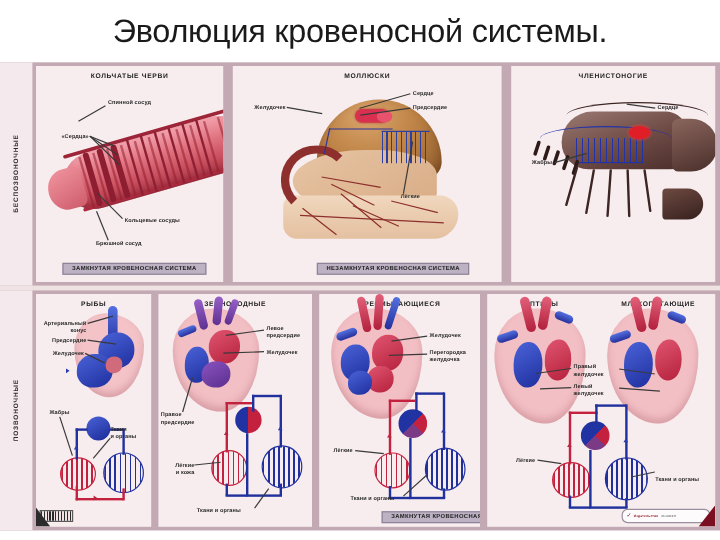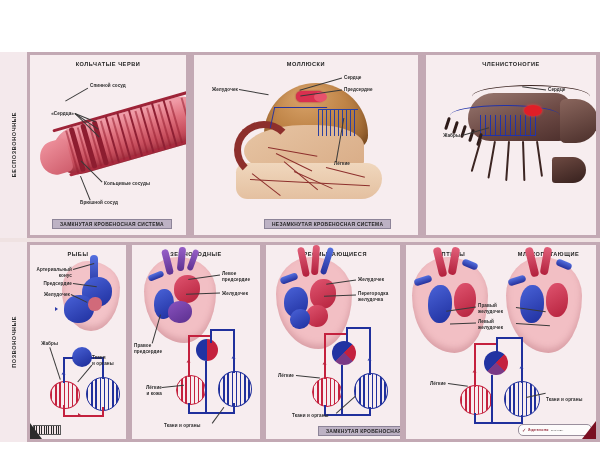--- a/index.html
+++ b/index.html
@@ -269,20 +269,23 @@
   .barcode-wedge{
     position:absolute;left:0;bottom:0;width:12px;height:16px;background:#2b2b2b;
     clip-path:polygon(0 0,0 100%,100% 100%);
   }
 </style>
 </head>
 <body>
 
 <div id="poster">
 
+  <div class="title-bar">
+    <div class="title-text">Эволюция кровеносной системы.</div>
+  </div>
 
   <div class="board">
 
     <div class="row row-top">
 
       <div class="side-strip">
         <span class="vlabel">БЕСПОЗВОНОЧНЫЕ</span>
       </div>
 
       <div class="panel" style="left:30px;width:156px;">

